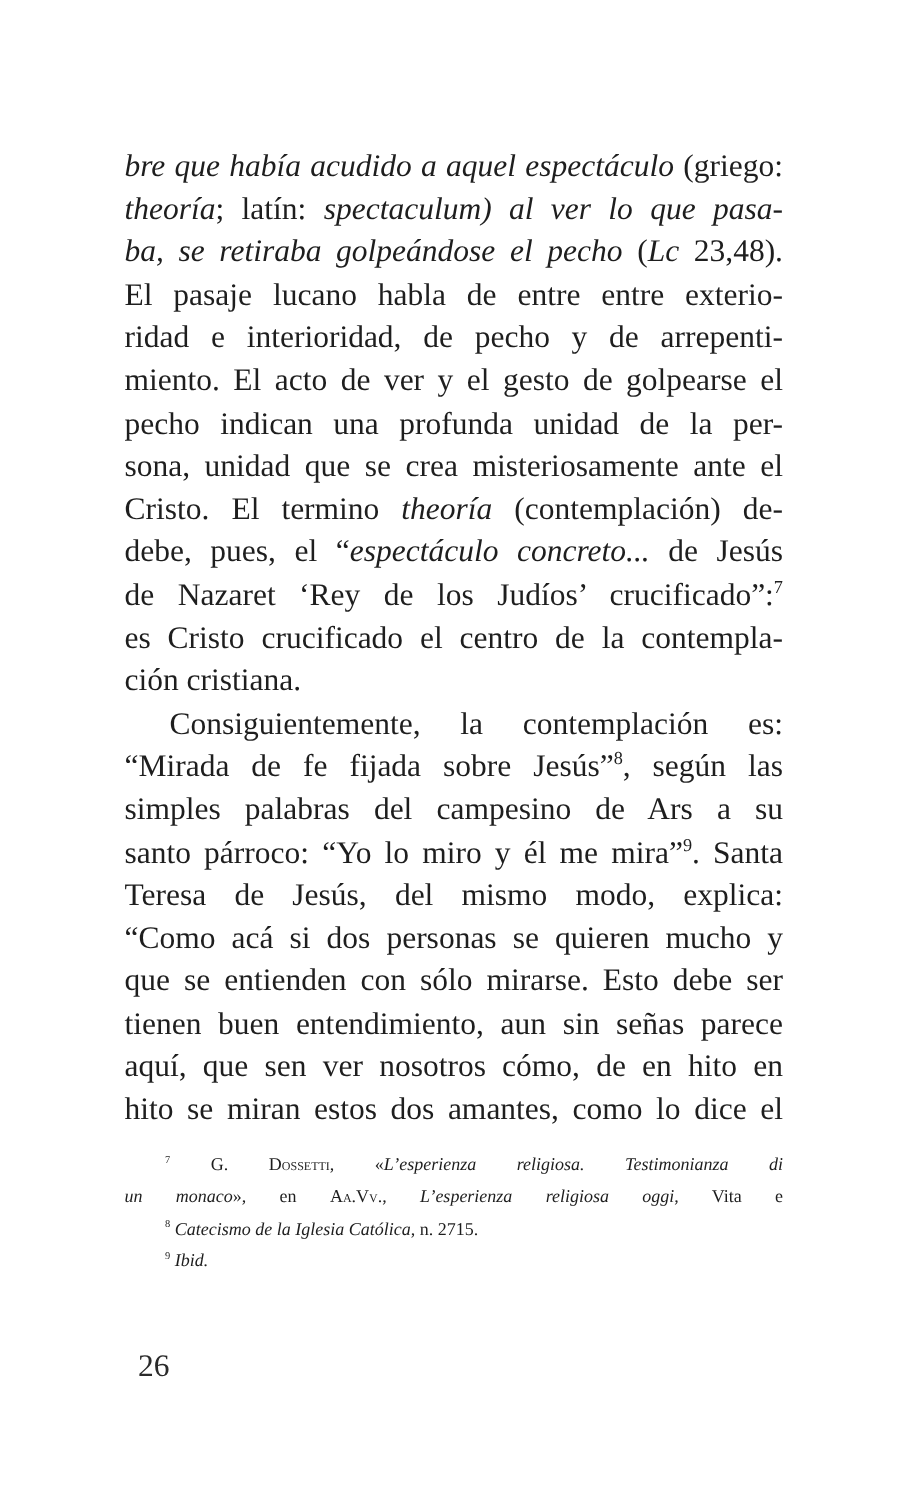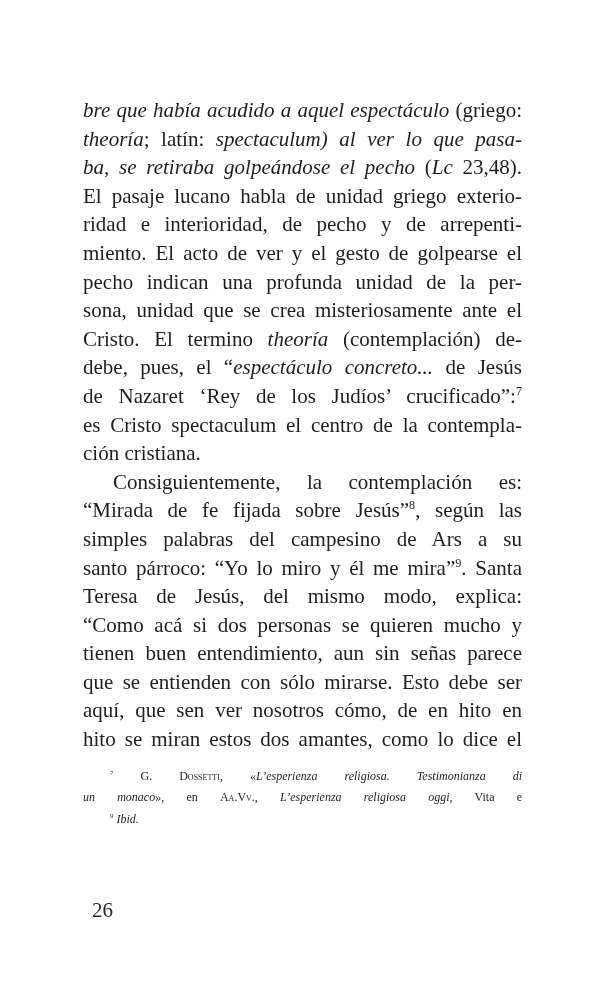--- a/index.html
+++ b/index.html
@@ -52,40 +52,41 @@
   }
 </style>
 </head>
 <body>
 
 <div class="page">
   <main class="body-text" id="main-lines">
       <div class="line"><span class="it">bre que había acudido a aquel espectáculo</span><span> (griego:</span></div>
       <div class="line"><span class="it">theoría</span><span>; latín: </span><span class="it">spectaculum) al ver lo que pasa-</span></div>
       <div class="line"><span class="it">ba, se retiraba golpeándose el pecho</span><span> (</span><span class="it">Lc</span><span> 23,48).</span></div>
-      <div class="line"><span>El pasaje lucano habla de unidad griego exterio-</span></div>
+      <div class="line"><span>El pasaje lucano habla de entre entre exterio-</span></div>
       <div class="line"><span>ridad e interioridad, de pecho y de arrepenti-</span></div>
       <div class="line"><span>miento. El acto de ver y el gesto de golpearse el</span></div>
       <div class="line"><span>pecho indican una profunda unidad de la per-</span></div>
       <div class="line"><span>sona, unidad que se crea misteriosamente ante el</span></div>
       <div class="line"><span>Cristo. El termino </span><span class="it">theoría</span><span> (contemplación) de-</span></div>
       <div class="line"><span>debe, pues, el “</span><span class="it">espectáculo concreto...</span><span> de Jesús</span></div>
       <div class="line"><span>de Nazaret ‘Rey de los Judíos’ crucificado”:</span><sup>7</sup></div>
-      <div class="line"><span>es Cristo spectaculum el centro de la contempla-</span></div>
+      <div class="line"><span>es Cristo crucificado el centro de la contempla-</span></div>
       <div class="line no-j"><span>ción cristiana.</span></div>
       <div class="line ind"><span>Consiguientemente, la contemplación es:</span></div>
       <div class="line"><span>“Mirada de fe fijada sobre Jesús”</span><sup>8</sup><span>, según las</span></div>
       <div class="line"><span>simples palabras del campesino de Ars a su</span></div>
       <div class="line"><span>santo párroco: “Yo lo miro y él me mira”</span><sup>9</sup><span>. Santa</span></div>
       <div class="line"><span>Teresa de Jesús, del mismo modo, explica:</span></div>
       <div class="line"><span>“Como acá si dos personas se quieren mucho y</span></div>
+      <div class="line"><span>que se entienden con sólo mirarse. Esto debe ser</span></div>
       <div class="line"><span>tienen buen entendimiento, aun sin señas parece</span></div>
-      <div class="line"><span>que se entienden con sólo mirarse. Esto debe ser</span></div>
       <div class="line"><span>aquí, que sen ver nosotros cómo, de en hito en</span></div>
       <div class="line"><span>hito se miran estos dos amantes, como lo dice el</span></div>
     </main>
   <section class="footnotes" id="footnote-lines">
       <div class="line ind"><sup>7</sup><span> G. </span><span class="sc">Dossetti</span><span>, «</span><span class="it">L’esperienza religiosa. Testimonianza di</span></div>
       <div class="line"><span class="it">un monaco</span><span>», en </span><span class="sc">Aa.Vv.</span><span>, </span><span class="it">L’esperienza religiosa oggi</span><span>, Vita e</span></div>
+      <div class="line no-j ind"><sup>8</sup><span> </span><span class="it">Catecismo de la Iglesia Católica</span><span>, n. 2715.</span></div>
       <div class="line no-j ind"><sup>9</sup><span> </span><span class="it">Ibid.</span></div>
     </section>
   <div class="page-number">26</div>
 </div>
 
 </body></html>

